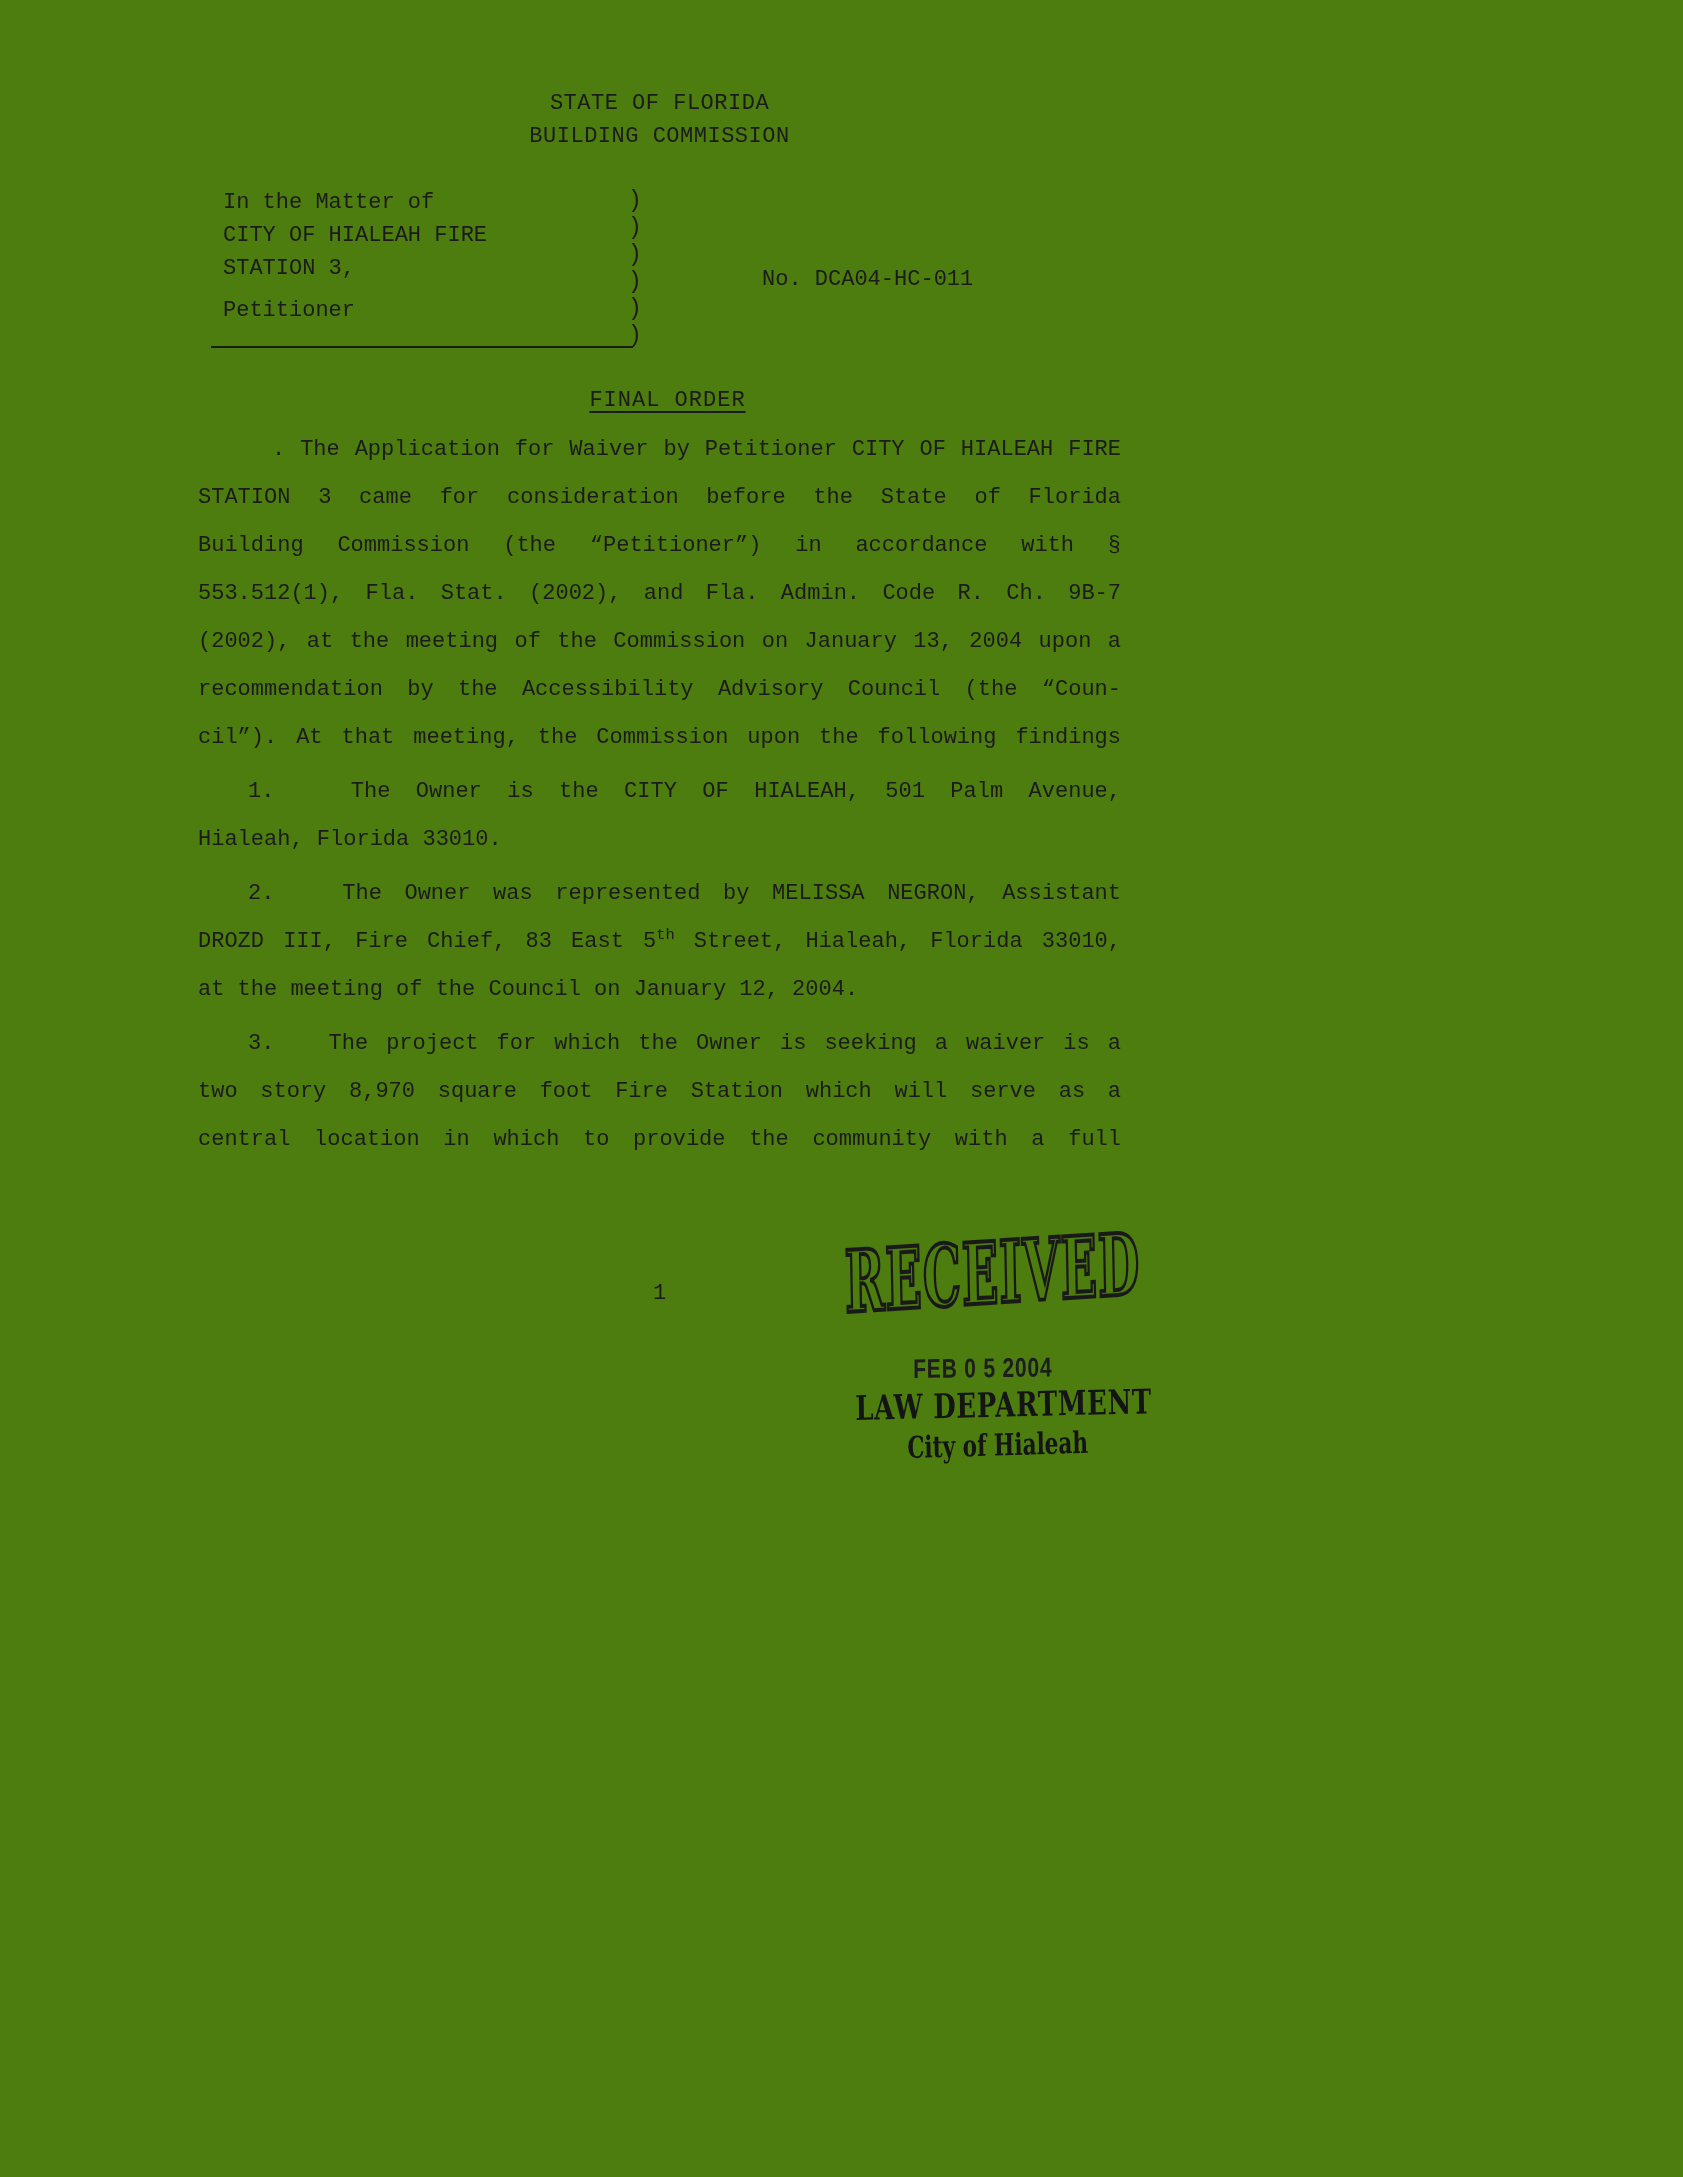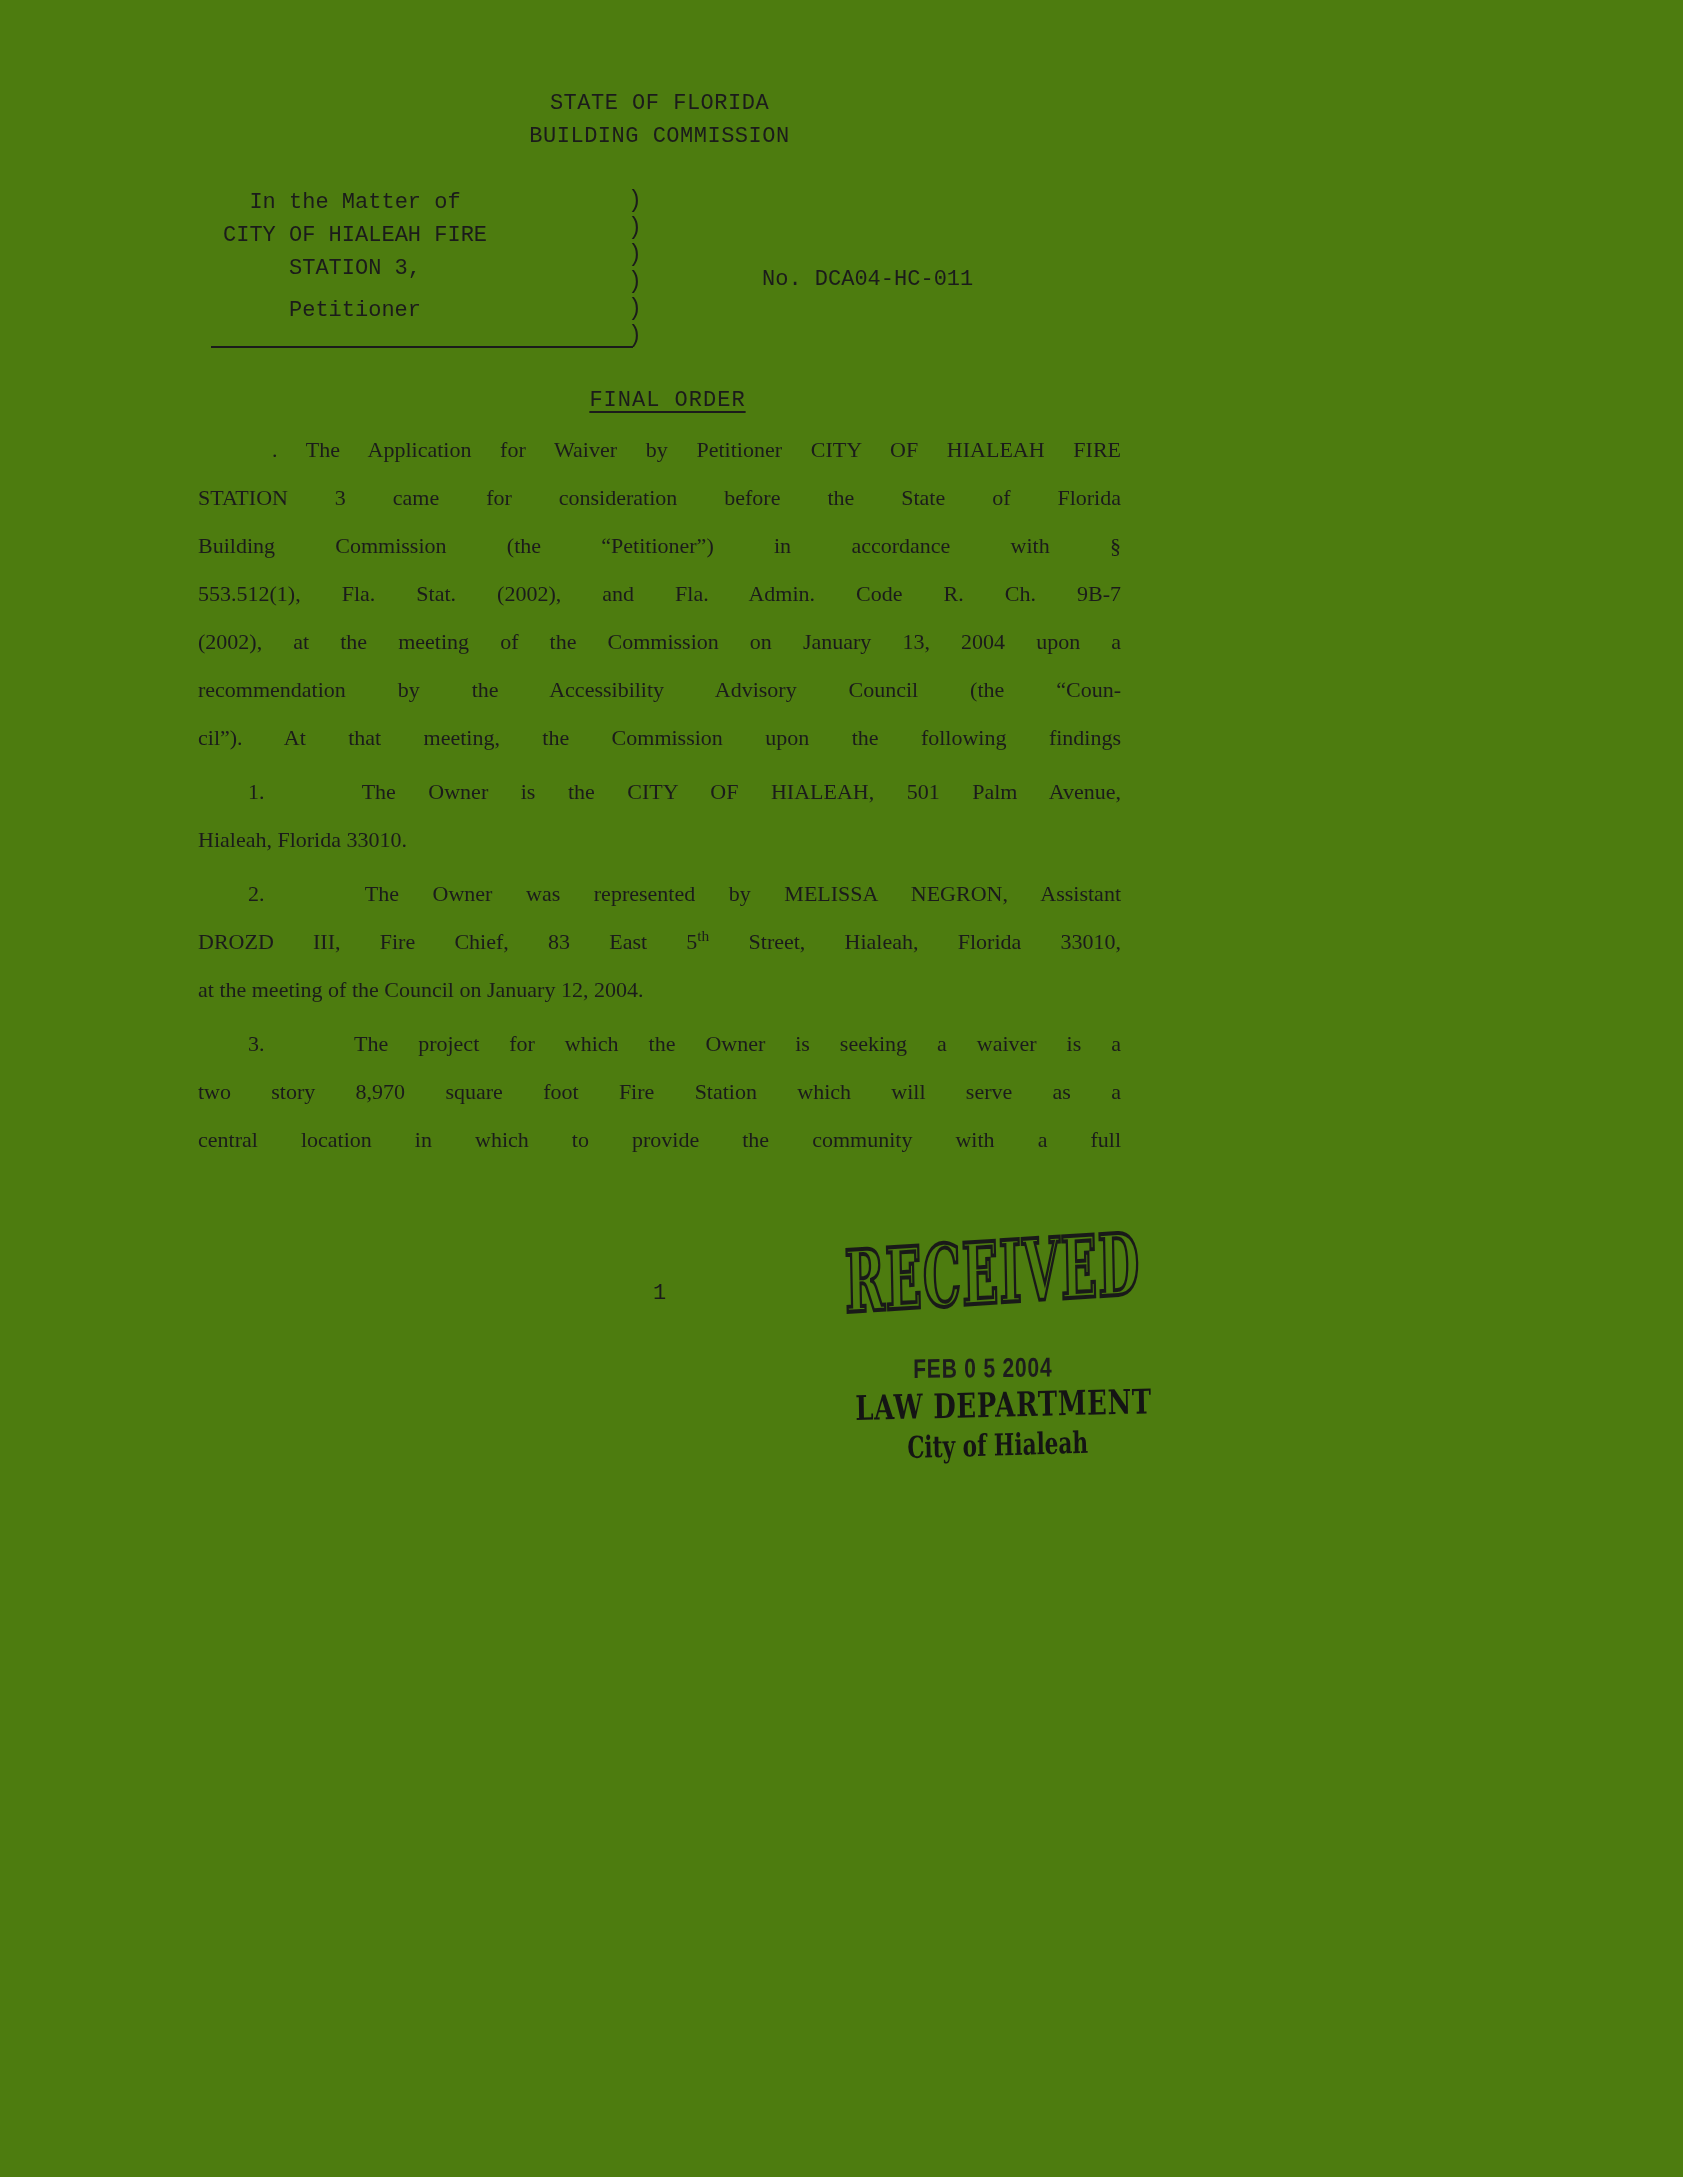--- a/index.html
+++ b/index.html
@@ -25,21 +25,20 @@
     font-size: 22px;
     line-height: 33px;
     letter-spacing: 0.5px;
   }
   .party {
     position: absolute;
     left: 223px;
     top: 186px;
     font-size: 22px;
     line-height: 33px;
-    text-align: center;
   }
   .petitioner {
     margin-top: 9px;
   }
   .parens {
     position: absolute;
     left: 628px;
     top: 188px;
     font-size: 23px;
     line-height: 27px;
@@ -84,21 +83,21 @@
     line-height: 48px;
     text-align: justify;
     text-align-last: justify;
   }
   .bl.last {
     text-align: left;
     text-align-last: auto;
   }
   .ind-intro { text-indent: 74px; }
   .ind-num   { text-indent: 50px; }
-  .para { margin-top: 6px; font-family: Liberation Serif, serif; }
+  .para { margin-top: 6px; }
   sup { font-size: 0.7em; line-height: 0; }
   .pageno {
     position: absolute;
     left: 198px;
     top: 1281px;
     width: 923px;
     text-align: center;
     font-size: 22px;
   }
   .received {

